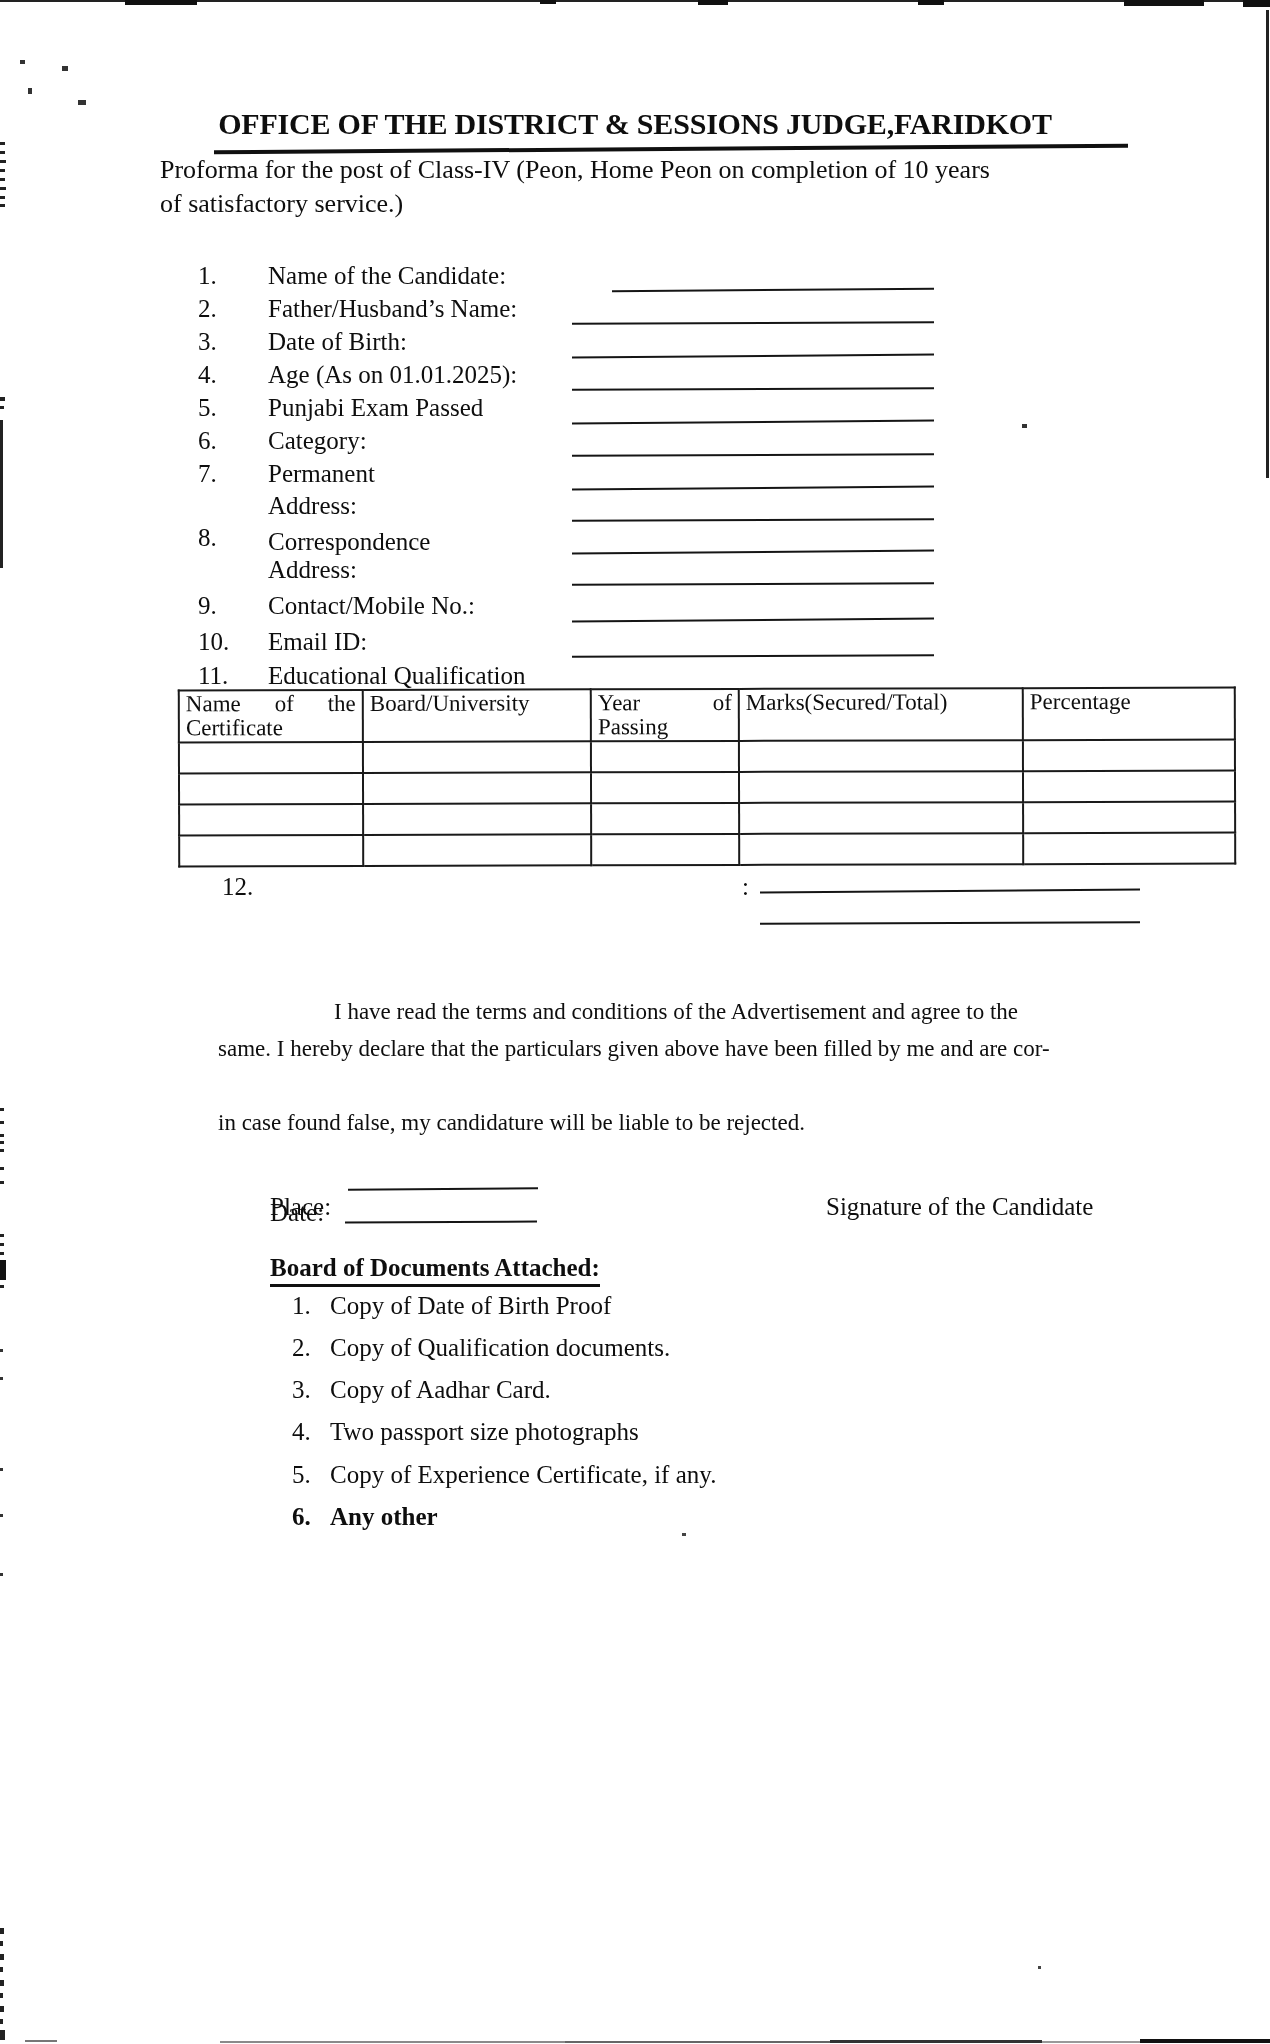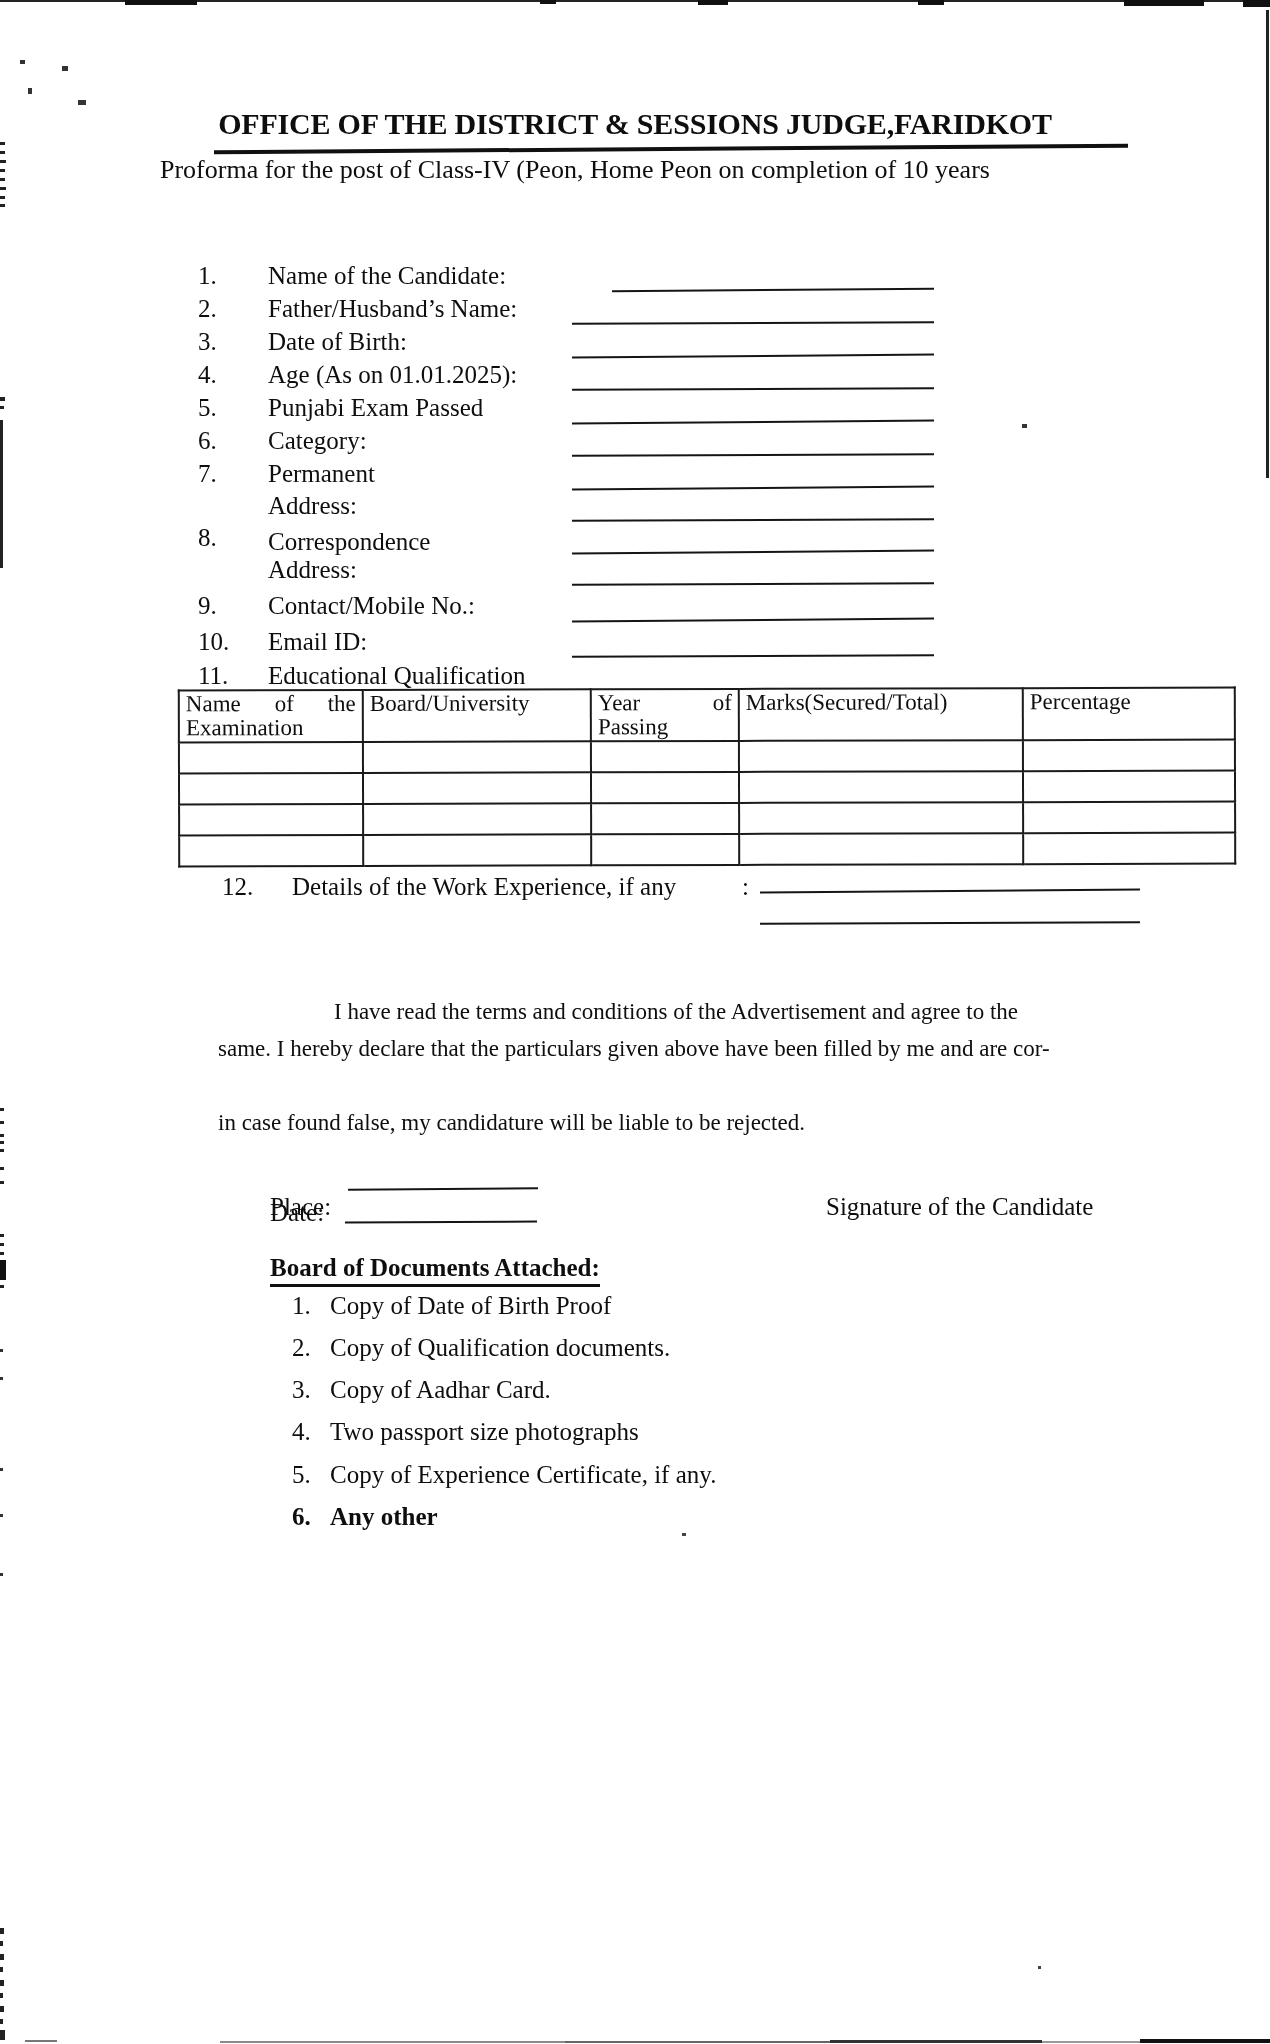--- a/index.html
+++ b/index.html
@@ -54,20 +54,21 @@
   .bold{font-weight:bold;}
 </style>
 </head>
 <body>
 
 <div class="page">
 
   <div class="title">OFFICE OF THE DISTRICT &amp; SESSIONS JUDGE,FARIDKOT</div>
   <div class="title-underline"></div>
   <div class="subtitle" style="top:155px">Proforma for the post of Class-IV (Peon, Home Peon on completion of 10 years</div>
+  <div class="subtitle" style="top:189px">of satisfactory service.)</div>
 
 
   <div class="num" style="top:262px">1.</div>
   <div class="lbl" style="top:262px">Name of the Candidate:</div>
 
   <div class="num" style="top:295px">2.</div>
   <div class="lbl" style="top:295px">Father/Husband’s Name:</div>
 
   <div class="num" style="top:328px">3.</div>
   <div class="lbl" style="top:328px">Date of Birth:</div>
@@ -101,21 +102,21 @@
   <table class="edu">
     <colgroup>
       <col style="width:184px">
         <col style="width:228px">
         <col style="width:148px">
         <col style="width:284px">
         <col style="width:212px">
     </colgroup>
     <thead>
       <tr>
-        <th>Name of the Examination</th>
+        <th>Name of the Certificate</th>
         <th>Board/University</th>
         <th>Year of Passing</th>
         <th>Marks(Secured/Total)</th>
         <th>Percentage</th>
       </tr>
     </thead>
     <tbody>
         <tr>
           <td></td>
           <td></td>
@@ -141,21 +142,20 @@
           <td></td>
           <td></td>
           <td></td>
           <td></td>
           <td></td>
         </tr>
       </tbody>
   </table>
 
   <div class="we-num" style="top:873px">12.</div>
-  <div class="we-lbl" style="top:873px">Details of the Work Experience, if any</div>
   <div class="we-colon" style="top:873px">:</div>
 
   <div class="decl-line" style="top:1036px">same. I hereby declare that the particulars given above have been filled by me and are cor-</div>
   <div class="decl-line decl-indent" style="top:999px">I have read the terms and conditions of the Advertisement and agree to the</div>
   <div class="decl-line" style="top:1110px">in case found false, my candidature will be liable to be rejected.</div>
 
   <div class="small-lbl" style="left:270px;top:1193px">Place:</div>
   <div class="small-lbl" style="left:270px;top:1199px">Date:</div>
   <div class="small-lbl" style="left:826px;top:1193px">Signature of the Candidate</div>
 

